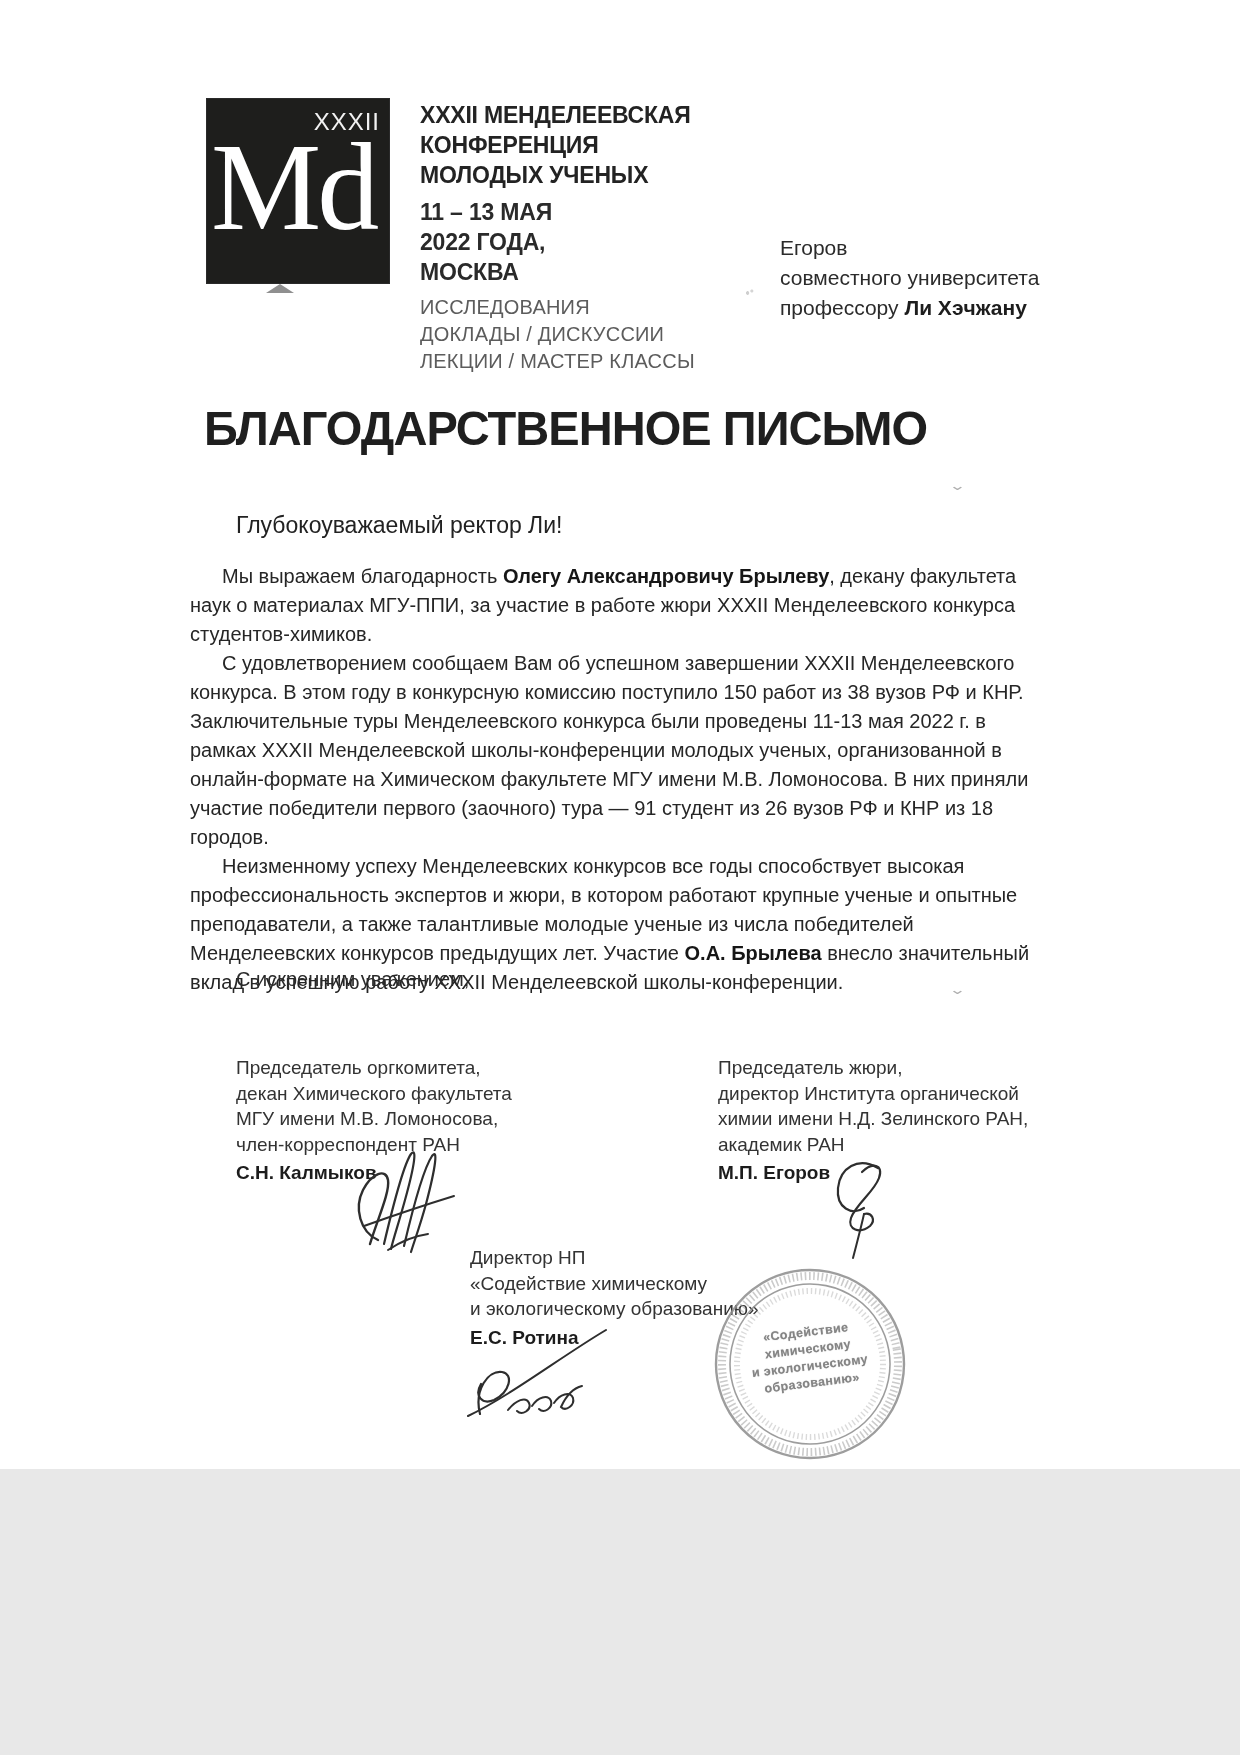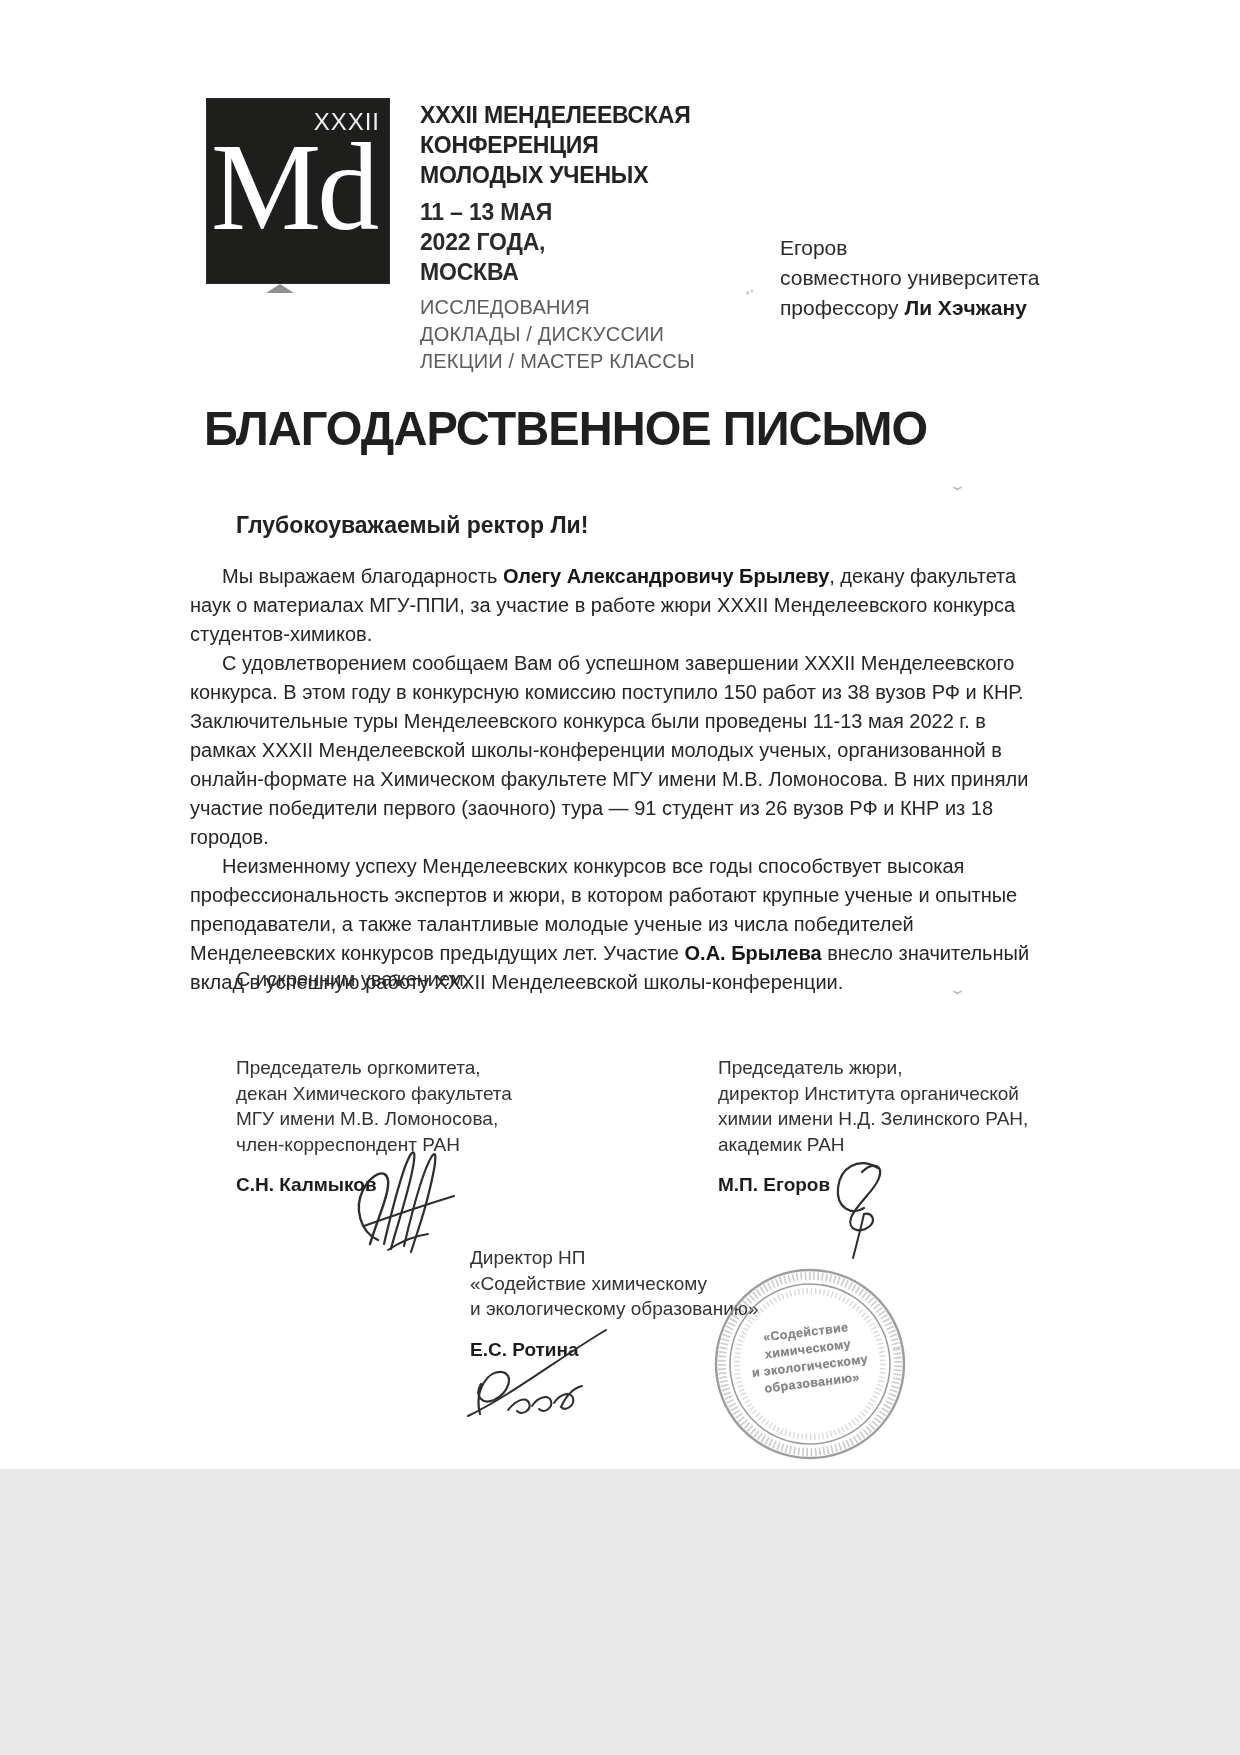--- a/index.html
+++ b/index.html
@@ -59,35 +59,35 @@
   .recipient b{color:#1d1d1d;}
 
   
   .heading{
     left:204px;top:400px;width:900px;
     font-size:49px;font-weight:700;color:#1f1f1f;
     letter-spacing:-1px;
     transform:scaleX(0.96);transform-origin:left top;
     white-space:nowrap;
   }
-  .greeting{left:236px;top:512px;font-size:23px;font-weight:700;color:#222;}
+  .greeting{left:236px;top:512px;font-size:23px;font-weight:400;color:#222;}
   .body-text{
     left:190px;top:562px;width:858px;
     font-size:20px;line-height:29px;color:#262626;
     text-align:left;
   }
   .body-text p{margin:0;text-indent:32px;}
   .body-text b{color:#161616;}
   .closing{left:236px;top:968px;font-size:20px;color:#2a2a2a;}
 
   
   .sig-block{width:340px;font-size:19px;line-height:25.5px;color:#333;}
   .sig-left{left:236px;top:1055px;}
   .sig-right{left:718px;top:1055px;}
-  .sig-name{font-weight:700;color:#1c1c1c;margin-top:15px;}
+  .sig-name{font-weight:700;color:#1c1c1c;margin-top:3px;}
   .sig-director{left:470px;top:1245px;width:300px;font-size:19px;line-height:25.5px;color:#333;}
 
   .handsig svg{display:block;}
   .handsig path{fill:none;stroke:#2e2e2e;stroke-linecap:round;}
 
   
   .stamp{
     left:712px;top:1266px;width:196px;height:196px;
     transform:rotate(-10deg);
     opacity:0.85;

